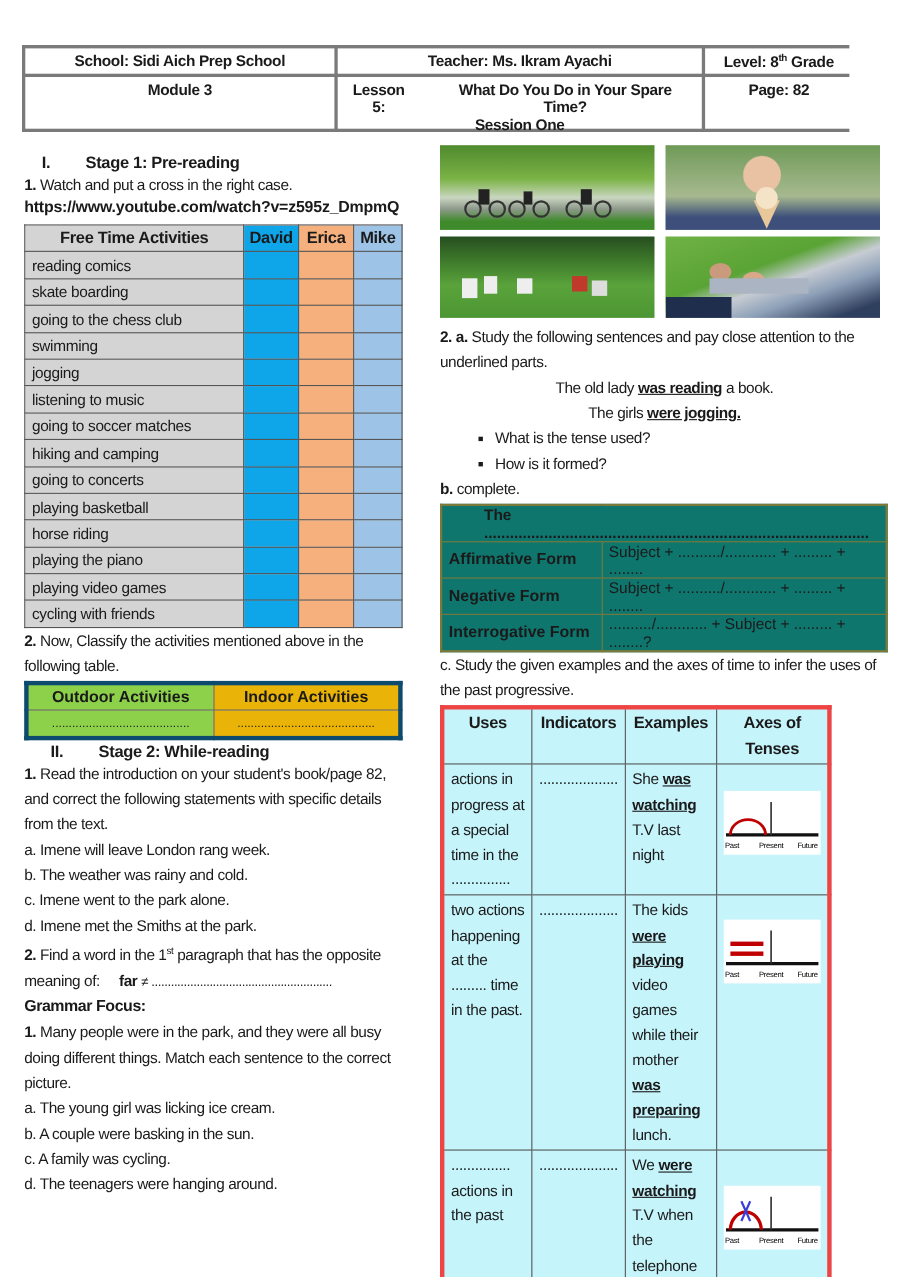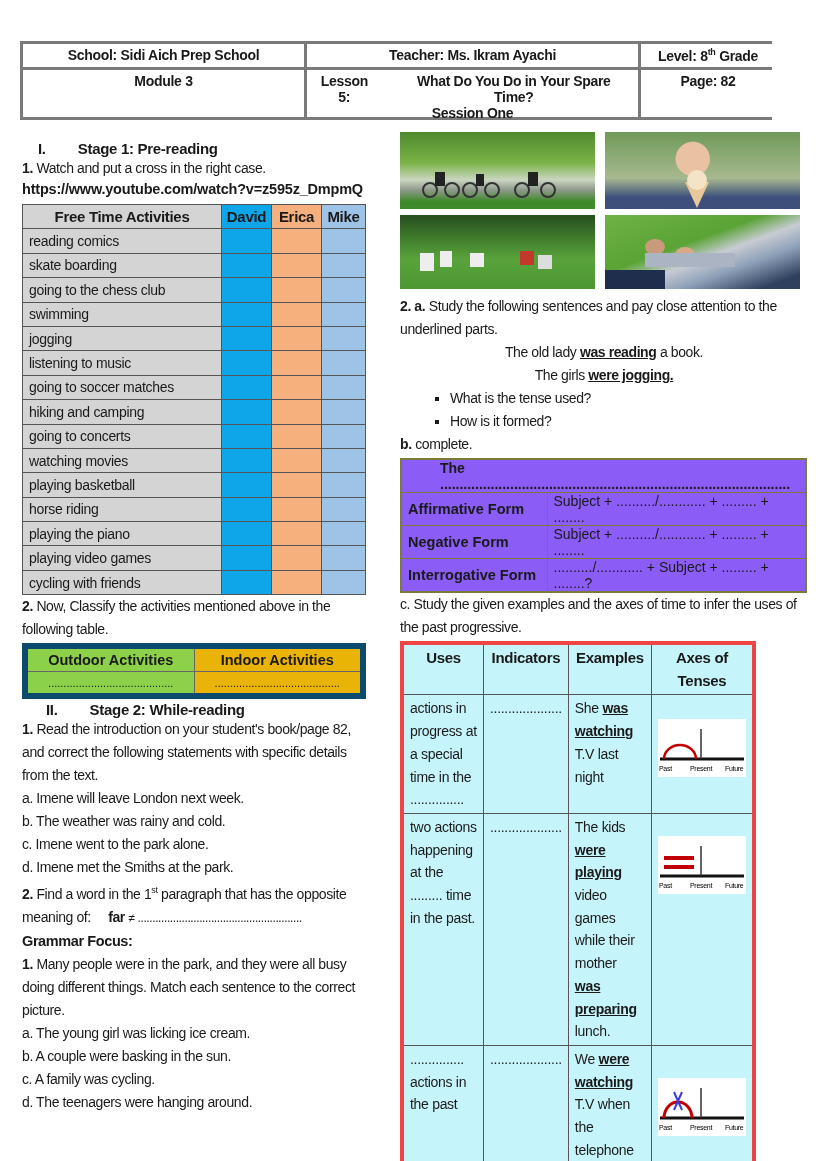--- a/index.html
+++ b/index.html
@@ -24,38 +24,38 @@
   table { border-collapse: collapse; }
   .act { width: 344px; margin-top: 7px; border: 1.5px solid #555; }
   .act td, .act th { border: 1px solid #555; height: 24.4px; font-size: 14px; letter-spacing: -0.3px; }
   .act th { font-weight: bold; font-size: 15px; }
   .act td.name { background: #d4d4d4; padding-left: 6px; width: 199px; }
   .act th.name { background: #d4d4d4; width: 199px; }
   .pink { background: #0ea5e9; width: 50px; }
   .orange { background: #f5b07e; width: 50px; }
   .blue { background: #9dc3e6; width: 44px; }
 
-  .cls { width: 344px; border: 6px solid #0c4a6e; margin-top: 2px; }
+  .cls { width: 344px; border: 4px solid #0c4a6e; margin-top: 2px; }
   .cls td { border: 1px solid #666; text-align: center; font-weight: bold; font-size: 14.5px; height: 25px; }
   .green { background: #8dd14b; }
   .cyan { background: #eab308; }
   .dots { font-weight: normal !important; font-size: 11px !important; }
 
   .photos { display: grid; grid-template-columns: 195px 195px; grid-template-rows: 77px 74px; gap: 6px 10px; }
   .ph { position: relative; overflow: hidden; }
   .ph1 { background: linear-gradient(180deg,#4f8a2e 0%,#7bb346 40%,#c9d6c0 62%,#8f9a8c 75%,#3f8a2b 90%); }
   .ph2 { background: radial-gradient(circle at 45% 35%, #e9c2a4 0 14%, transparent 15%), linear-gradient(180deg,#6f9a58,#a7b98f 60%,#3d4f7a 85%); }
   .ph3 { background: linear-gradient(180deg,#264d1f 0%,#3e7a2b 30%,#5aa33b 60%,#4c9633 100%); }
   .ph4 { background: linear-gradient(160deg,#6fb245 0%,#5aa335 40%,#c7ccd3 55%,#8da0b8 70%,#2f3f5e 90%); }
 
   .und { text-decoration: underline; font-weight: bold; }
   .center { text-align: center; }
   ul.sq { list-style: square; margin-left: 50px; }
 
-  .form { width: 407px; border: 2px solid #7a7a3a; background: #8b5cf6; margin-top: 2px; }
+  .form { width: 407px; border: 2px solid #7a7a3a; background: #0f766e; margin-top: 2px; }
   .form td { border: 1px solid #7a7a3a; font-size: 14px; height: 24px; padding: 0 6px; }
   .form td.lbl { font-weight: bold; width: 146px; font-size: 14.5px; }
 
   .uses { width: 356px; border: 4px solid #ef4444; background: #c6f4fb; margin-top: 2px; padding-left: 36px; }
   .uses th, .uses td { border: 1px solid #555; font-size: 14px; line-height: 22.7px; vertical-align: top; padding: 2px 6px; letter-spacing: -0.3px; }
   .uses th { font-weight: bold; font-size: 15px; text-align: center; vertical-align: top; }
   .axis { background: #fff; width: 88px; height: 58px; margin: 22px auto 0; position: relative; }
 </style>
 </head>
 <body>
@@ -139,26 +139,20 @@
           <td class="orange"></td>
           <td class="blue"></td>
         </tr>
     <tr>
           <td class="name">going to concerts</td>
           <td class="pink"></td>
           <td class="orange"></td>
           <td class="blue"></td>
         </tr>
     <tr>
-          <td class="name">watching movies</td>
-          <td class="pink"></td>
-          <td class="orange"></td>
-          <td class="blue"></td>
-        </tr>
-    <tr>
           <td class="name">playing basketball</td>
           <td class="pink"></td>
           <td class="orange"></td>
           <td class="blue"></td>
         </tr>
     <tr>
           <td class="name">horse riding</td>
           <td class="pink"></td>
           <td class="orange"></td>
           <td class="blue"></td>
@@ -197,21 +191,21 @@
       <td class="cyan dots">.........................................</td>
     </tr>
   </tbody>
     </table>
 
   <div class="stage" style="margin-top:2px; margin-left:24px;">
       <span>II.</span>
       <span>Stage 2: While-reading</span>
     </div>
   <div class="p"><b>1.</b><span> Read the introduction on your student's book/page 82, and correct the following statements with specific details from the text.</span></div>
-  <div class="p">a. Imene will leave London next week.</div>
+  <div class="p">a. Imene will leave London rang week.</div>
   <div class="p">b. The weather was rainy and cold.</div>
   <div class="p">c. Imene went to the park alone.</div>
   <div class="p">d. Imene met the Smiths at the park.</div>
   <div class="p"><b>2.</b><span> Find a word in the 1</span><sup>st</sup><span> paragraph that has the opposite meaning of:</span> &nbsp;&nbsp;&nbsp;&nbsp;<b>far</b> <span style="font-size:12px">≠ ........................................................</span></div>
   <div class="p" style="font-weight:bold; font-size:14.5px;">Grammar Focus:</div>
   <div class="p"><b>1.</b><span> Many people were in the park, and they were all busy doing different things. Match each sentence to the correct picture.</span></div>
   <div class="p">a. The young girl was licking ice cream.</div>
   <div class="p">b. A couple were basking in the sun.</div>
   <div class="p">c. A family was cycling.</div>
   <div class="p">d. The teenagers were hanging around.</div>

